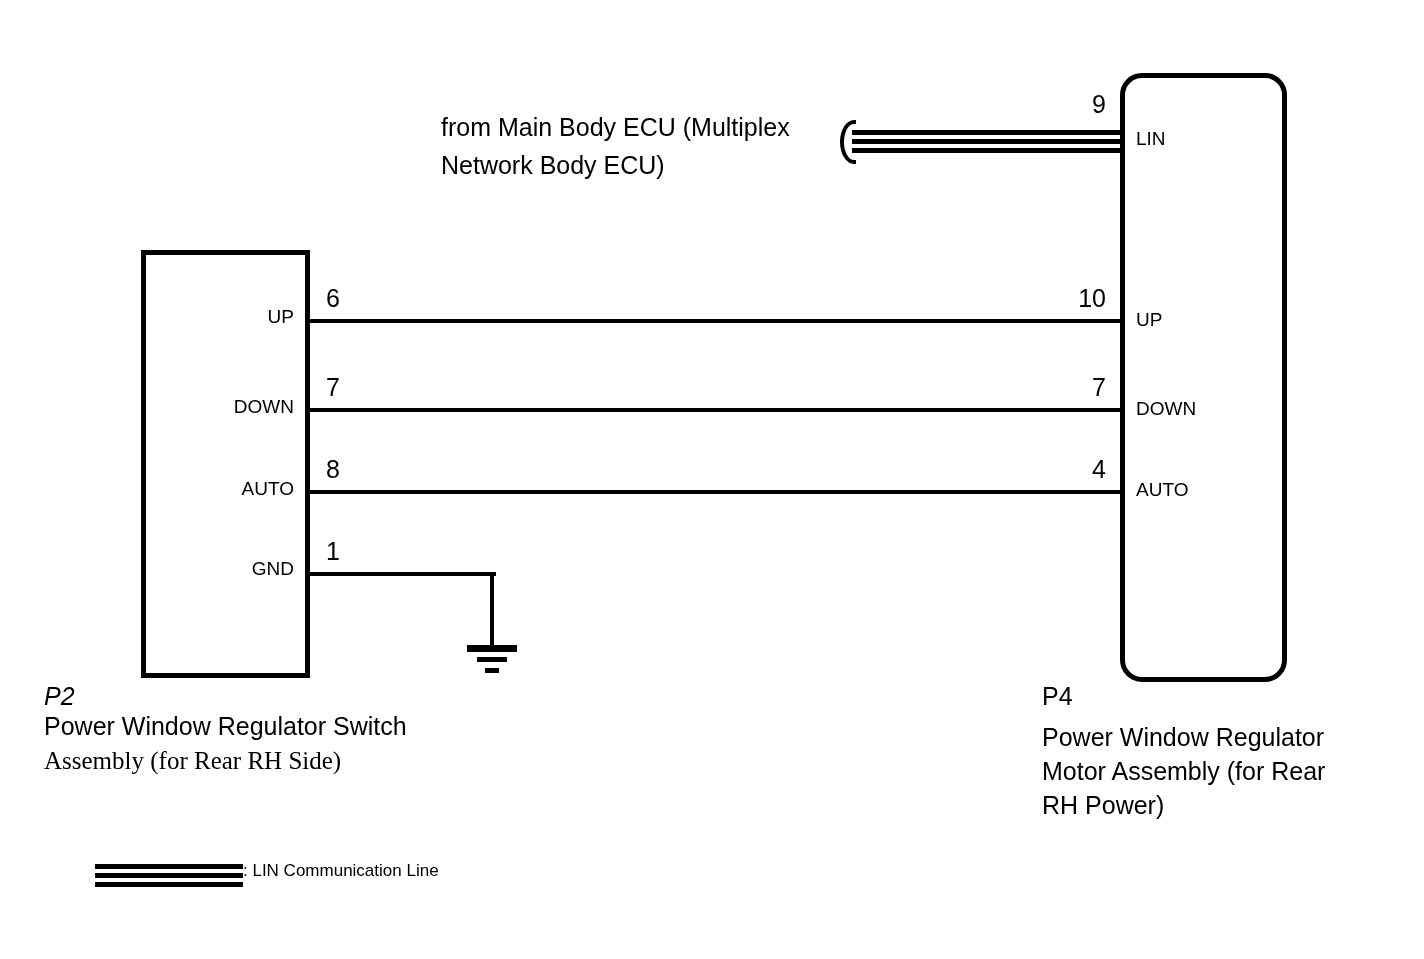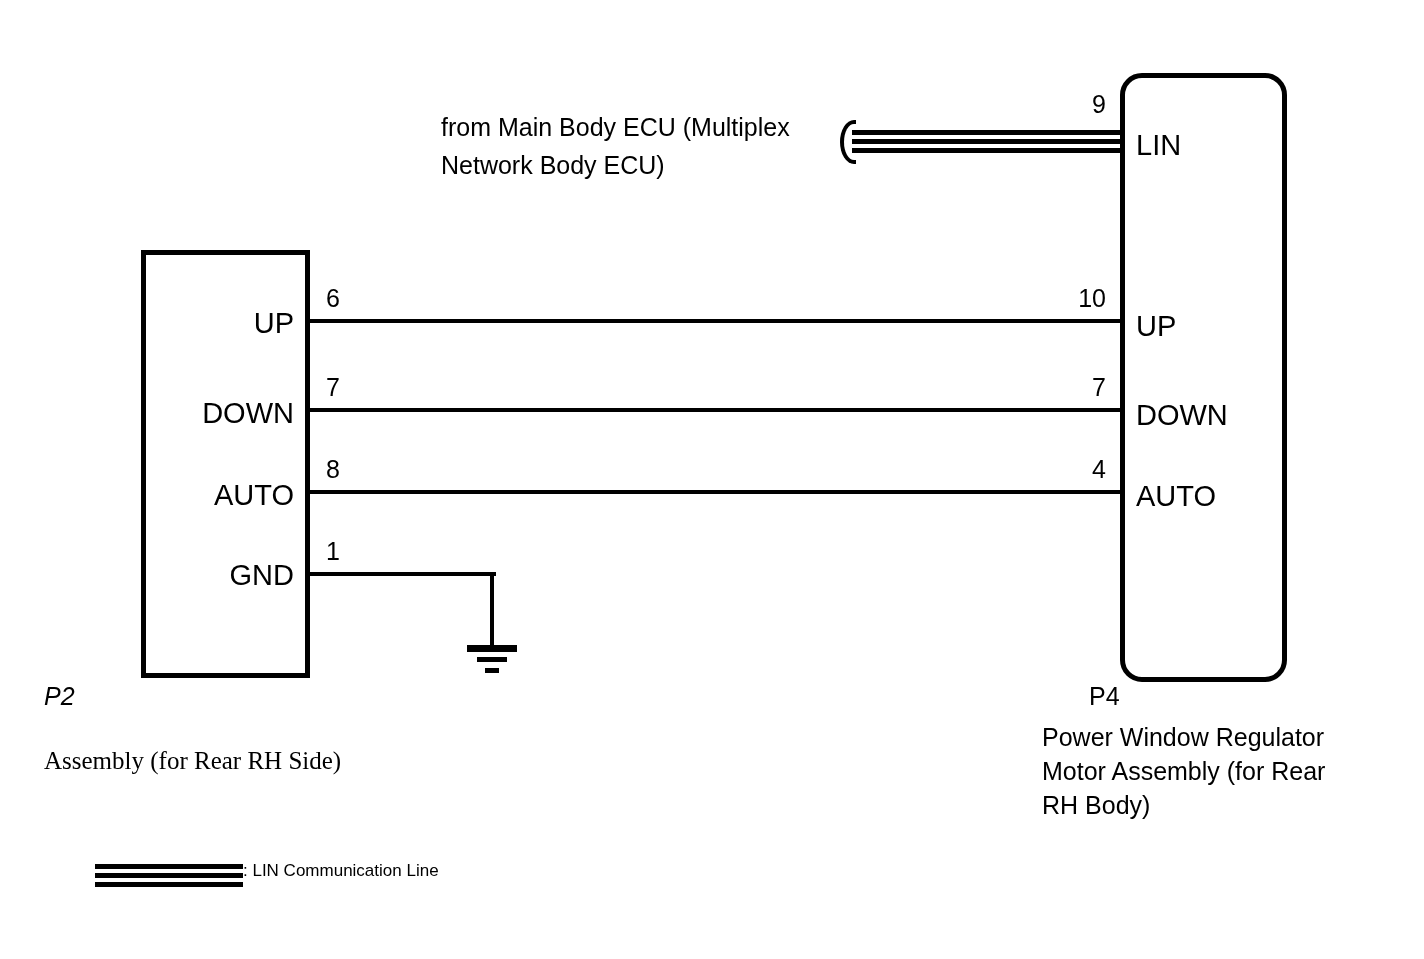--- a/index.html
+++ b/index.html
@@ -21,21 +21,21 @@
   }
 
   
   .txt {
     position: absolute;
     color: #000;
     white-space: pre;
     line-height: 1.19;
   }
   .t-pin   { font-size: 25px; }
-  .t-port  { font-size: 29px; }
+  .t-port  { font-size: 19px; }
   .t-note  { font-size: 25px; }
   .t-cap   { font-size: 25px; }
   .t-leg   { font-size: 17px; }
 
   .align-right { text-align: right; }
   .align-left  { text-align: left; }
 
   
   .conn-box {
     position: absolute;
@@ -162,26 +162,27 @@
 
   <div class="wire-h" style="left:310px; top:572px; width:186px;"></div>
   <div class="wire-v" style="left:490px; top:572px; height:76px;"></div>
   <div class="gnd" style="left:467px; top:645px; width:50px; height:32px;">
     <div class="gbar g1"></div>
     <div class="gbar g2"></div>
     <div class="gbar g3"></div>
   </div>
 
   <div class="txt t-cap" style="left:44px; top:682px;font-style:italic;">P2</div>
+  <div class="txt t-cap" style="left:44px; top:712px;">Power Window Regulator Switch</div>
   <div class="txt t-cap" style="left:44px; top:746px;font-family:Liberation Serif, serif;">Assembly (for Rear RH Side)</div>
 
-  <div class="txt t-cap" style="left:1042px; top:682px;margin-left:47px;">P4</div>
+  <div class="txt t-cap" style="left:1042px; top:682px;">P4</div>
   <div class="txt t-cap" style="left:1042px; top:723px;">Power Window Regulator</div>
   <div class="txt t-cap" style="left:1042px; top:757px;">Motor Assembly (for Rear</div>
-  <div class="txt t-cap" style="left:1042px; top:791px;">RH Body)</div>
+  <div class="txt t-cap" style="left:1042px; top:791px;">RH Power)</div>
 
   <div class="legend-swatch" style="left:95px; top:864px;">
     <div class="bar b1"></div>
     <div class="bar b2"></div>
     <div class="bar b3"></div>
   </div>
   <div class="txt t-leg" style="left:243px; top:861px;">: LIN Communication Line</div>
 
 </div>
 

